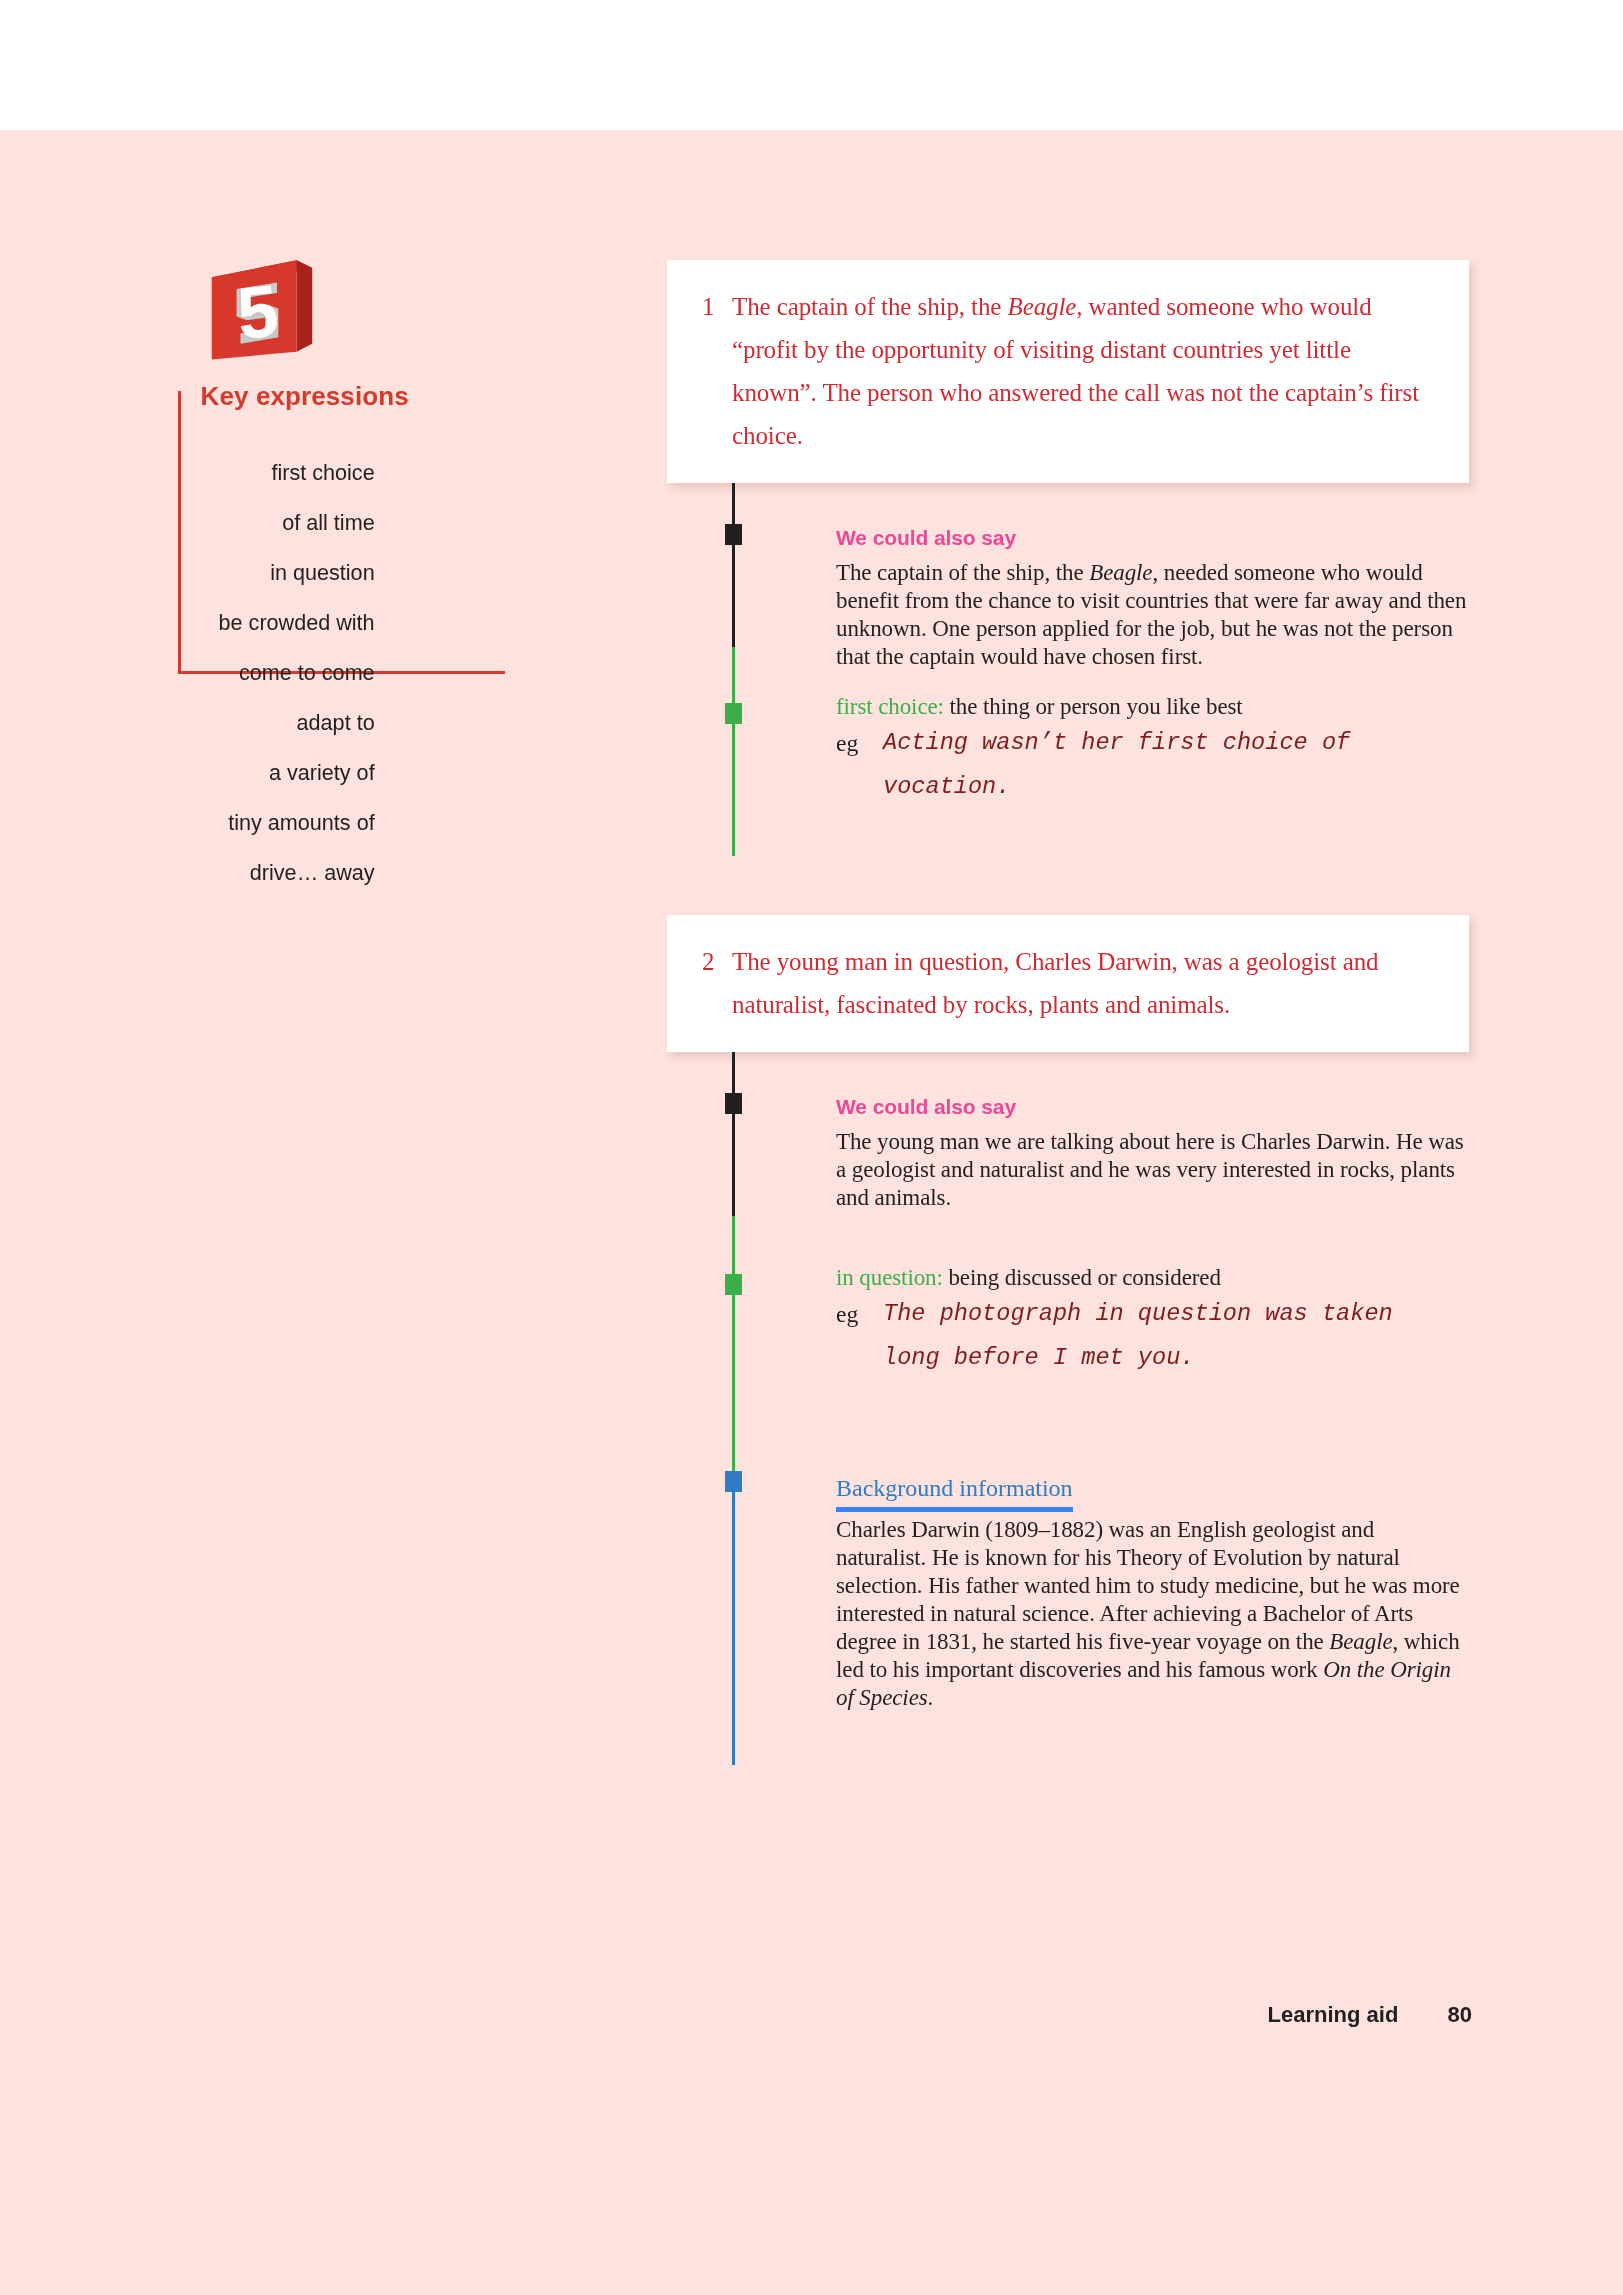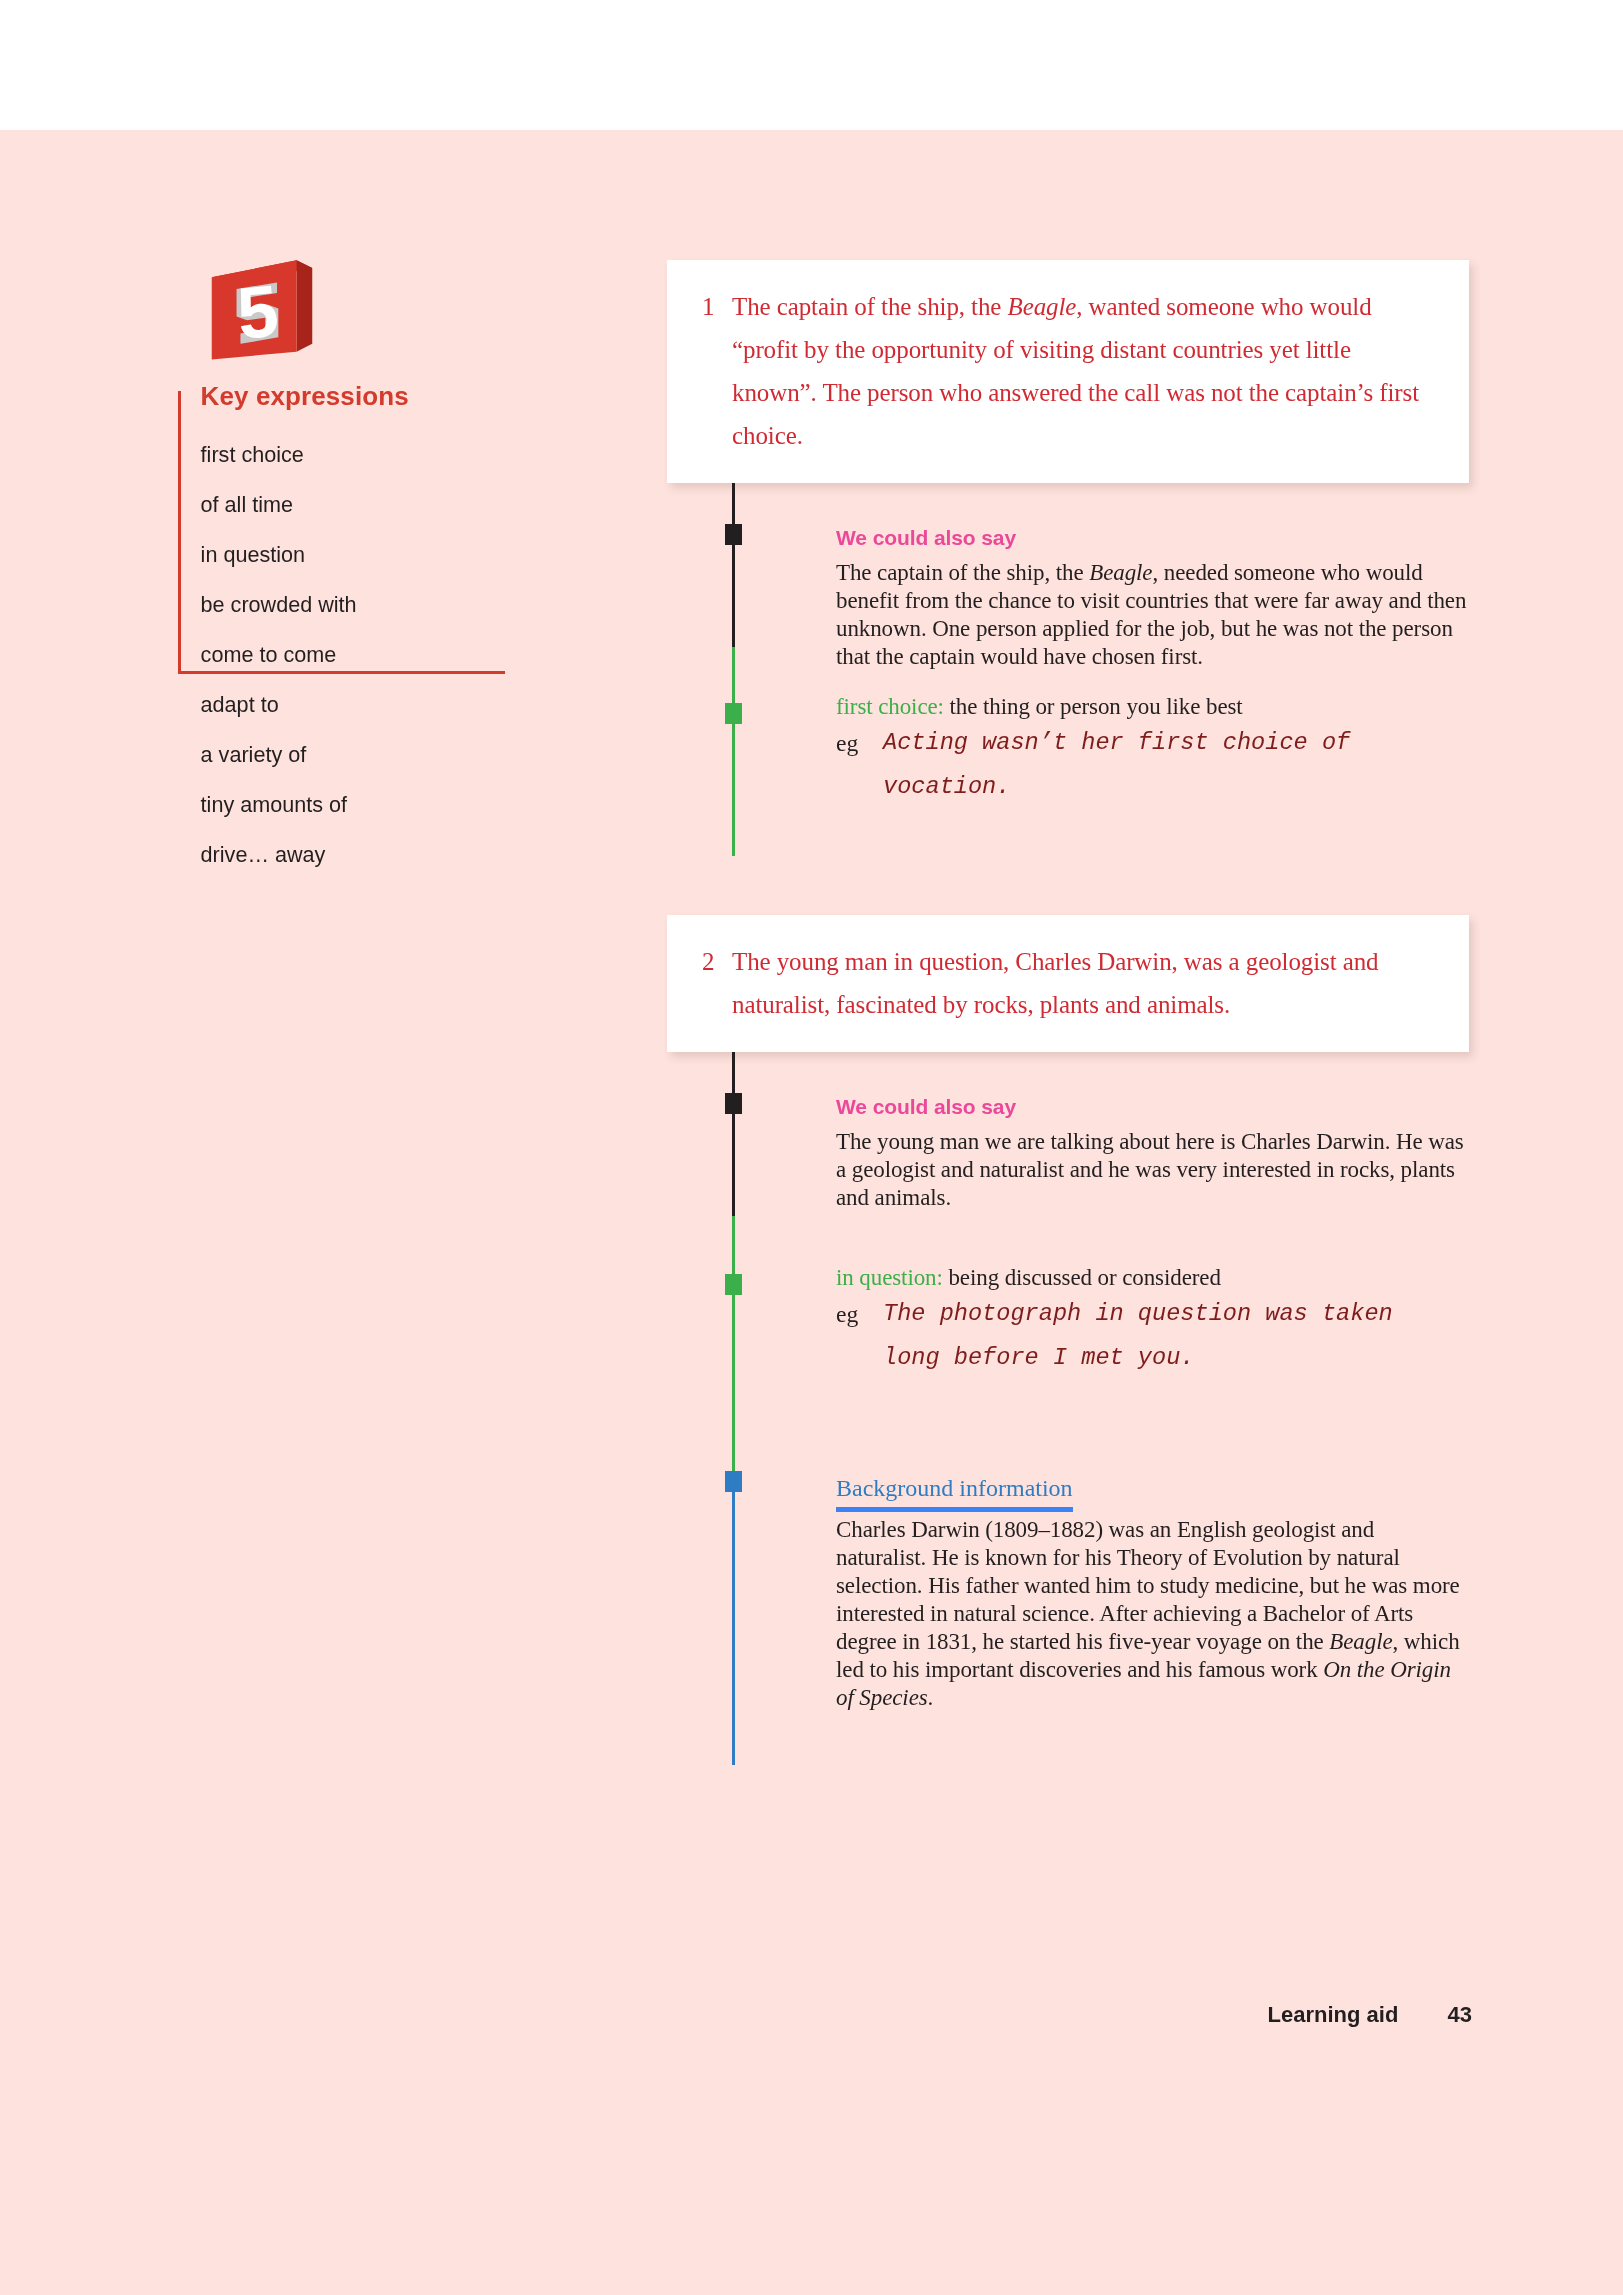--- a/index.html
+++ b/index.html
@@ -57,21 +57,21 @@
     color:#d33b2c;
     font-size:26px;
     font-weight:700;
     letter-spacing:0.1px;
     white-space:nowrap;
   }
   .key-list {
     position:absolute;
     left:19.6px; top:39px;
     list-style:none;
-    margin:0; padding:0;
+    margin:18px; padding:0;text-align:right;
   }
   .key-list li {
     color:#231f20;
     font-size:21.6px;
     line-height:50px;
     white-space:nowrap;
   }
   
   .right-col { position:absolute; left:667px; top:260px; width:805px; }
   .quote-box {
@@ -285,15 +285,15 @@
       <div class="entry-body">
         <div class="bg-title">Background information</div>
         <div class="serif-body" style="margin-top:3.9px;"><span>Charles Darwin (1809–1882) was an English geologist and naturalist. He is known for his Theory of Evolution by natural selection. His father wanted him to study medicine, but he was more interested in natural science. After achieving a Bachelor of Arts degree in 1831, he started his five-year voyage on the </span><i>Beagle</i><span>, which led to his important discoveries and his famous work </span><i>On the Origin of Species</i><span>.</span></div>
       </div>
     </div>
   </div>
 </div>
 
 <div class="footer">
   <span>Learning aid</span>
-  <span class="pg">43</span>
+  <span class="pg">80</span>
 </div>
 
 
 </body></html>

